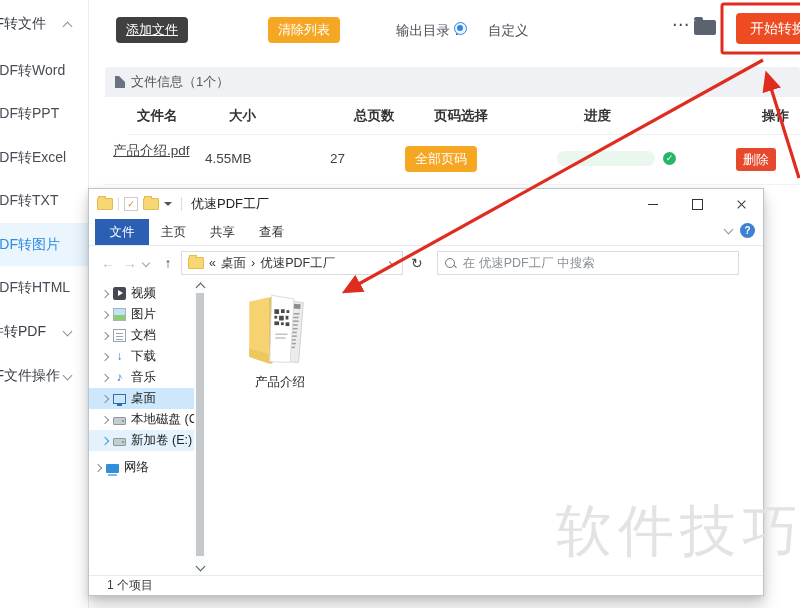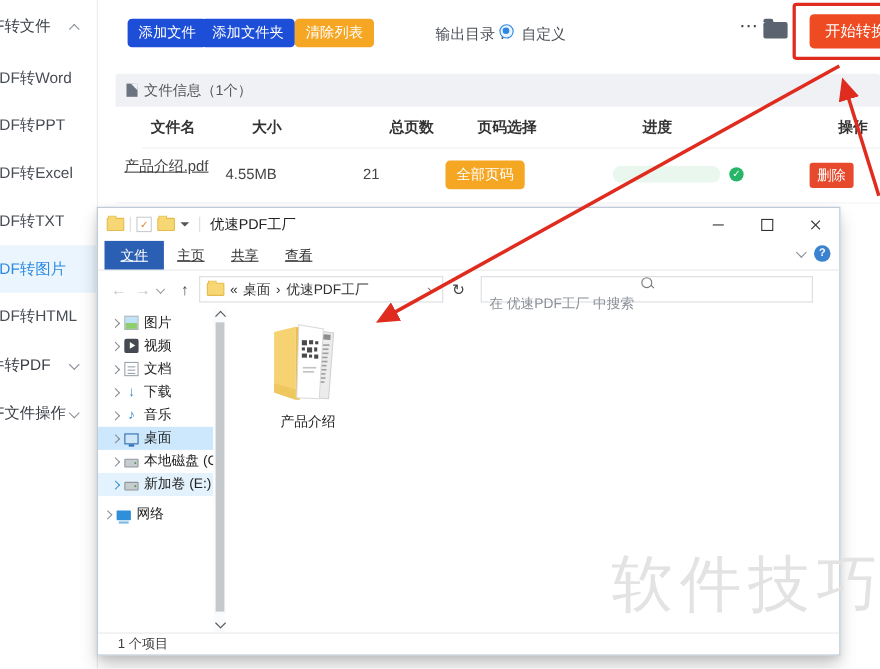--- a/index.html
+++ b/index.html
@@ -18,21 +18,21 @@
   .sitem.sel{background:#eaf5fe;color:#2e8ae0;}
   .chev{display:inline-block;width:6px;height:6px;border-right:1.6px solid #8a9099;
         border-bottom:1.6px solid #8a9099;position:absolute;left:98px;top:18px;}
   .chev.up{transform:rotate(-135deg);top:21px;}
   .chev.down{transform:rotate(45deg);}
 
   
   .main{position:absolute;left:88px;top:0;right:0;height:608px;background:#fff;}
   .btn{position:absolute;top:17px;height:26px;line-height:26px;padding:0 10px;border:none;
        border-radius:4px;color:#fff;font-size:13px;cursor:pointer;font-family:inherit;}
-  .b-blue{background:#1d4ed8;}
+  .b-blue{background:#404040;text-decoration:underline;}
   .b-orange{background:#f5a623;}
   .lab{position:absolute;font-size:13.5px;color:#4a4f57;top:22px;}
   .radio{position:absolute;left:366px;top:22px;width:13px;height:13px;border-radius:50%;
          border:1.5px solid #2e87e4;box-sizing:border-box;background:#eaf4fd;}
   .radio::after{content:"";position:absolute;left:2px;top:2px;width:6px;height:6px;
          border-radius:50%;background:#2e87e4;}
   .path-input{position:absolute;left:426px;top:16px;width:140px;height:24px;border:1px solid #dfe3e8;
          border-radius:3px;font-size:12.5px;color:#555;padding:0 6px;font-family:inherit;outline:none;}
   .dots{position:absolute;left:584px;top:14px;font-size:17px;color:#444;cursor:pointer;}
   .tb-folder{position:absolute;left:606px;top:20px;width:22px;height:15px;background:#5b6370;
@@ -81,40 +81,40 @@
   .winbtns{position:absolute;right:0;top:0;height:30px;display:flex;}
   .wb{width:44px;height:30px;display:flex;align-items:center;justify-content:center;cursor:pointer;}
   .ic-min{width:10px;height:1px;background:#333;}
   .ic-max{width:9px;height:9px;border:1px solid #333;}
   .ic-close{position:relative;width:11px;height:11px;}
   .ic-close::before,.ic-close::after{content:"";position:absolute;left:5px;top:0;width:1.2px;height:11px;background:#333;}
   .ic-close::before{transform:rotate(45deg);} .ic-close::after{transform:rotate(-45deg);}
 
   .tabs{position:absolute;left:0;top:30px;right:0;height:26px;border-bottom:1px solid #e8eaed;
         display:flex;align-items:stretch;font-size:12.5px;}
-  .tab{line-height:26px;padding:0 12px;color:#333;cursor:pointer;text-decoration:underline;}
+  .tab{line-height:26px;padding:0 12px;color:#333;cursor:pointer;}
   .tab.file{background:#2a5fb4;color:#fff;margin-left:6px;width:30px;text-align:center;}
   .ribbon-right{position:absolute;right:8px;top:34px;display:flex;align-items:center;gap:8px;}
   .rchev{width:6px;height:6px;border-right:1.4px solid #8a9099;border-bottom:1.4px solid #8a9099;
         transform:rotate(45deg);margin-top:-3px;}
   .help{width:15px;height:15px;border-radius:50%;background:#3b82d0;color:#fff;font-size:10px;font-weight:bold;
         text-align:center;line-height:15px;cursor:pointer;}
 
   .addrbar{position:absolute;left:0;top:56px;right:0;height:36px;display:flex;align-items:center;padding:0 8px;}
   .navg{width:22px;text-align:center;font-size:14px;cursor:pointer;}
   .g-dis{color:#bcc2c9;} .g-en{color:#4a4f55;}
   .navchev{width:5px;height:5px;border-right:1.3px solid #9aa0a6;border-bottom:1.3px solid #9aa0a6;
         transform:rotate(45deg);margin:0 8px 0 2px;}
   .addrbox{margin-left:2px;width:222px;height:24px;border:1px solid #d9dde2;background:#fff;display:flex;
         align-items:center;padding:0 6px;box-sizing:border-box;font-size:12.5px;color:#333;gap:5px;}
   .addrbox .sp{flex:1;}
   .bchev{width:5px;height:5px;border-right:1.3px solid #777;border-bottom:1.3px solid #777;transform:rotate(45deg);margin-top:-2px;}
   .refresh{margin-left:8px;font-size:14px;color:#444;cursor:pointer;}
   .searchbox{margin-left:14px;width:302px;height:24px;border:1px solid #d9dde2;background:#fff;display:flex;
-        align-items:center;padding:0 7px;box-sizing:border-box;gap:6px;flex-direction:column;}
+        align-items:center;padding:0 7px;box-sizing:border-box;gap:6px;}
   .mag{position:relative;width:8px;height:8px;border:1.4px solid #777;border-radius:50%;flex:none;}
   .mag::after{content:"";position:absolute;left:7px;top:7px;width:4px;height:1.4px;background:#777;transform:rotate(45deg);}
   .searchbox input{border:none;outline:none;width:100%;font-size:12.5px;color:#555;font-family:inherit;background:transparent;}
   .searchbox input::placeholder{color:#8a9097;}
 
   .xbody{position:absolute;left:0;top:92px;right:0;bottom:20px;}
   .tree{position:absolute;left:0;top:2px;bottom:0;width:105px;overflow:hidden;}
   .titem{height:21px;display:flex;align-items:center;padding-left:13px;gap:5px;font-size:12.5px;color:#222;
         white-space:nowrap;cursor:pointer;}
   .titem .tchev{width:5px;height:5px;border-right:1.4px solid #8a8f96;border-top:1.4px solid #8a8f96;
@@ -179,25 +179,24 @@
       <span class="chev down"></span>
     </div>
     <div class="srow sgroup" style="top:354px">
       <span class="txt">PDF文件操作</span>
       <span class="chev down"></span>
     </div>
   </aside>
 
   <main class="main">
     <button class="btn b-blue" style="left:28px">添加文件</button>
-    <button class="btn b-blue" style="left:95px">添加文件夹</button>
     <button class="btn b-orange" style="left:180px">清除列表</button>
     <span class="lab" style="left:308px">输出目录：</span>
     <span class="radio"></span>
-    <span class="lab" style="left:386px">自定义</span>
+    <span class="lab" style="left:400px">自定义</span>
     <span class="dots">⋯</span>
     <span class="tb-folder"></span>
     <button class="start-btn">开始转换</button>
 
     <div class="fpanel">
       <span class="doc-ic"></span>
       <span>文件信息（1个）</span>
     </div>
 
     <div class="thead">
@@ -205,21 +204,21 @@
       <span style="left:100px">大小</span>
       <span style="left:225px">总页数</span>
       <span style="left:305px">页码选择</span>
       <span style="left:455px">进度</span>
       <span style="left:633px">操作</span>
     </div>
 
     <div class="trow">
       <span class="cell-name">产品介绍.pdf</span>
       <span class="cell" style="left:100px">4.55MB</span>
-      <span class="cell" style="left:225px">21</span>
+      <span class="cell" style="left:225px">27</span>
       <button class="badge">全部页码</button>
       <span class="pbar"><span class="pfill" style="width:100%"></span></span>
       <span class="pcheck">✓</span>
       <button class="del-btn">删除</button>
     </div>
   </main>
 
   <section class="explorer">
     <div class="titlebar">
       <span class="mini-folder"></span>
@@ -271,27 +270,27 @@
       <span class="searchbox">
         <span class="mag"></span>
         <input placeholder="在 优速PDF工厂 中搜索" style="">
       </span>
     </div>
 
     <div class="xbody">
       <div class="tree">
         <div class="titem">
             <span class="tchev"></span>
+            <span class="ti ti-video"></span>
+            <span>视频</span>
+          </div>
+        <div class="titem">
+            <span class="tchev"></span>
             <span class="ti ti-pic"></span>
             <span>图片</span>
-          </div>
-        <div class="titem">
-            <span class="tchev"></span>
-            <span class="ti ti-video"></span>
-            <span>视频</span>
           </div>
         <div class="titem">
             <span class="tchev"></span>
             <span class="ti ti-doc"></span>
             <span>文档</span>
           </div>
         <div class="titem">
             <span class="tchev"></span>
             <span class="ti ti-glyph">↓</span>
             <span>下载</span>

